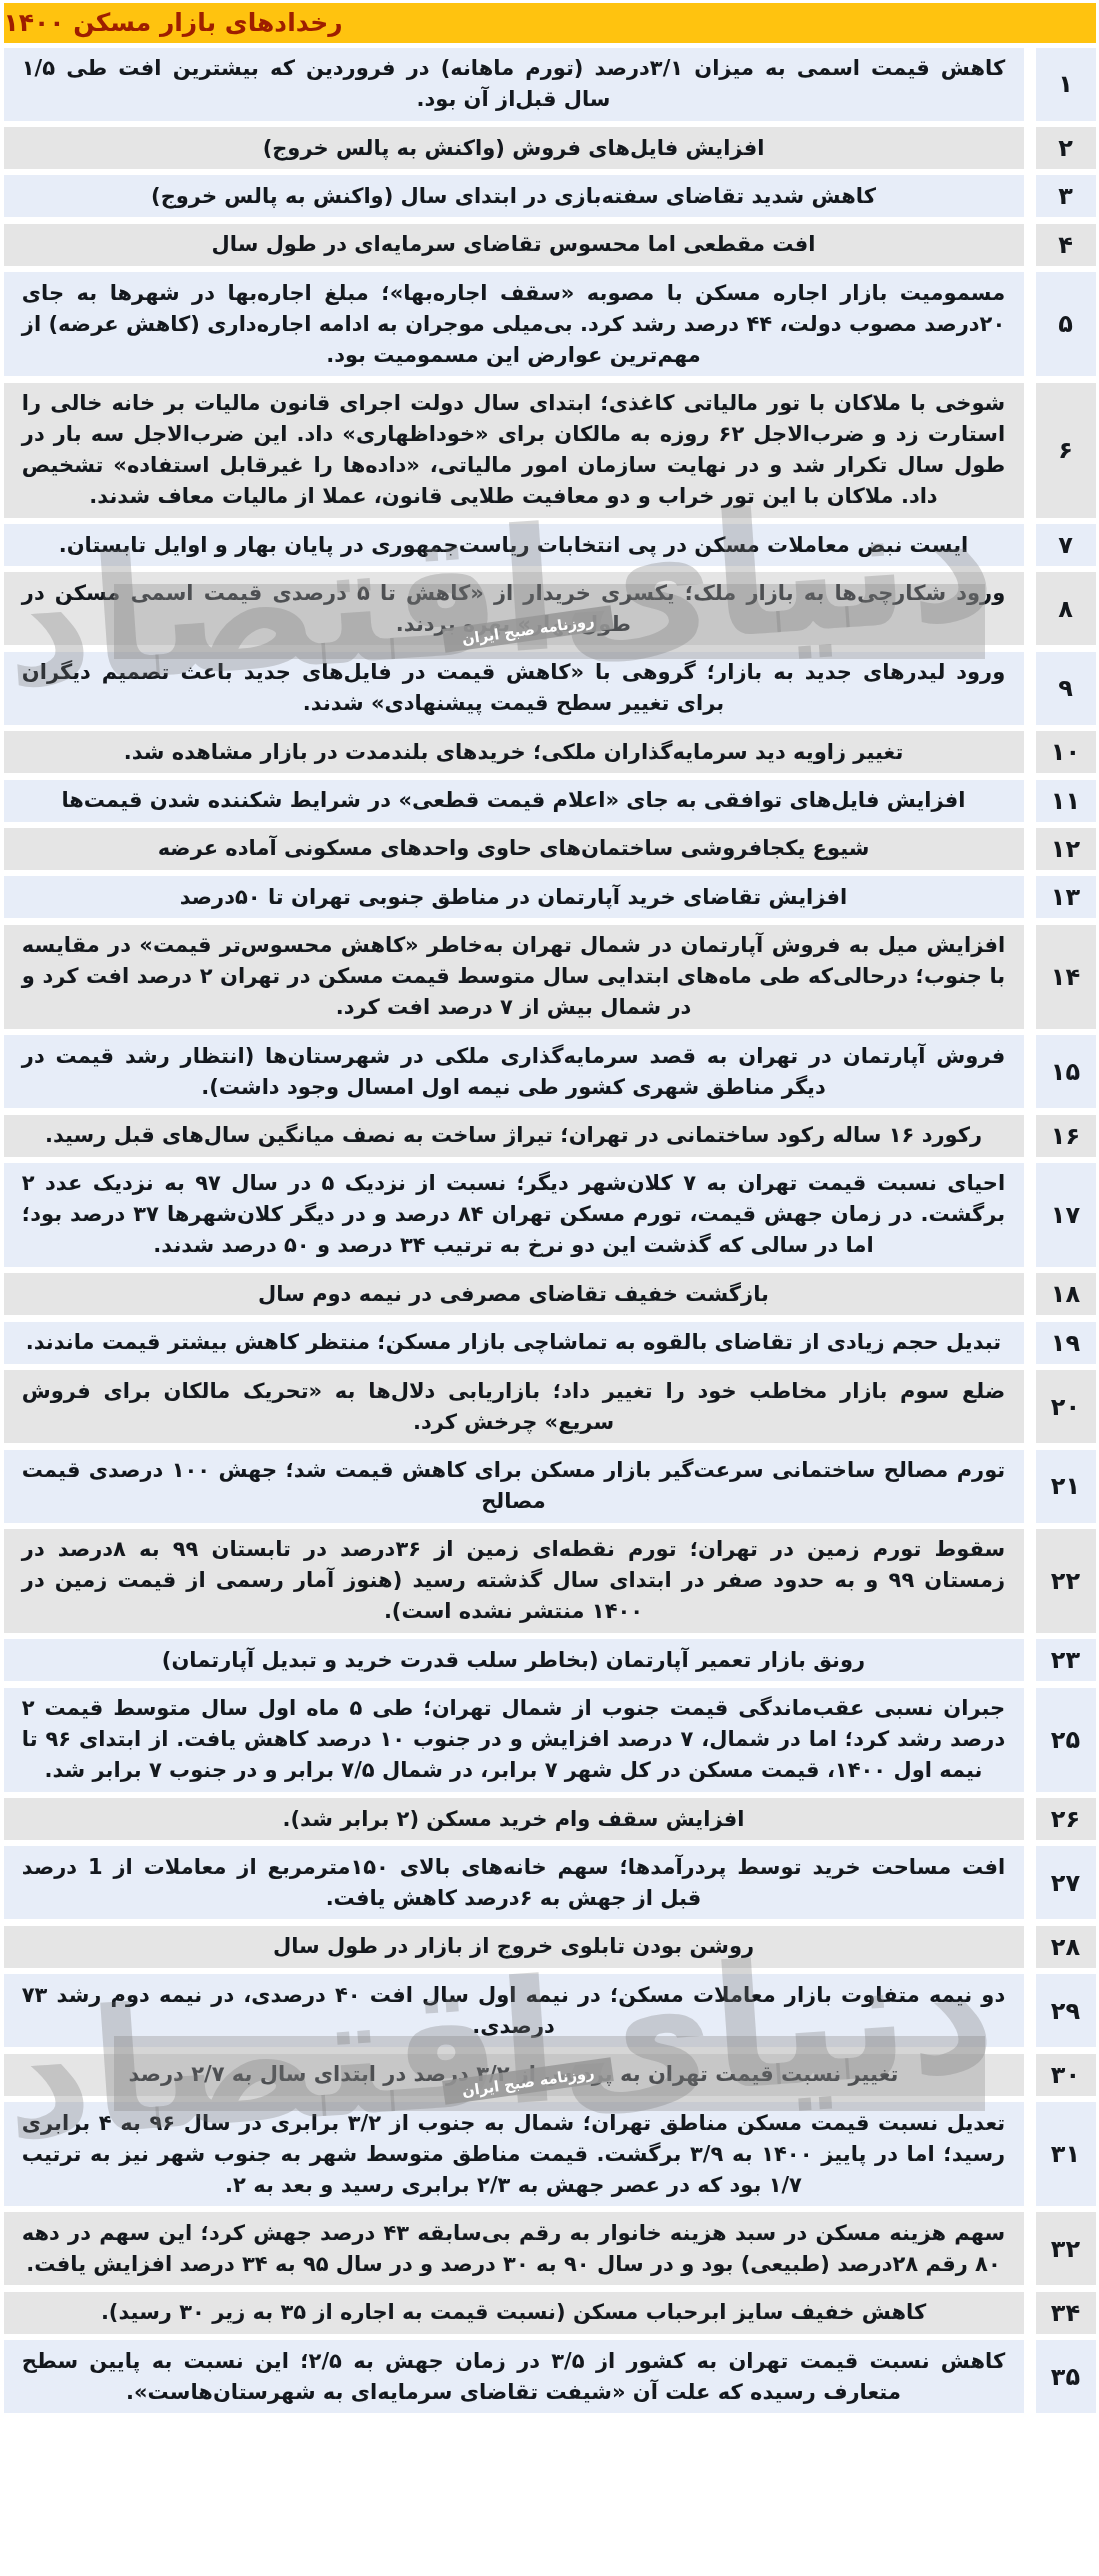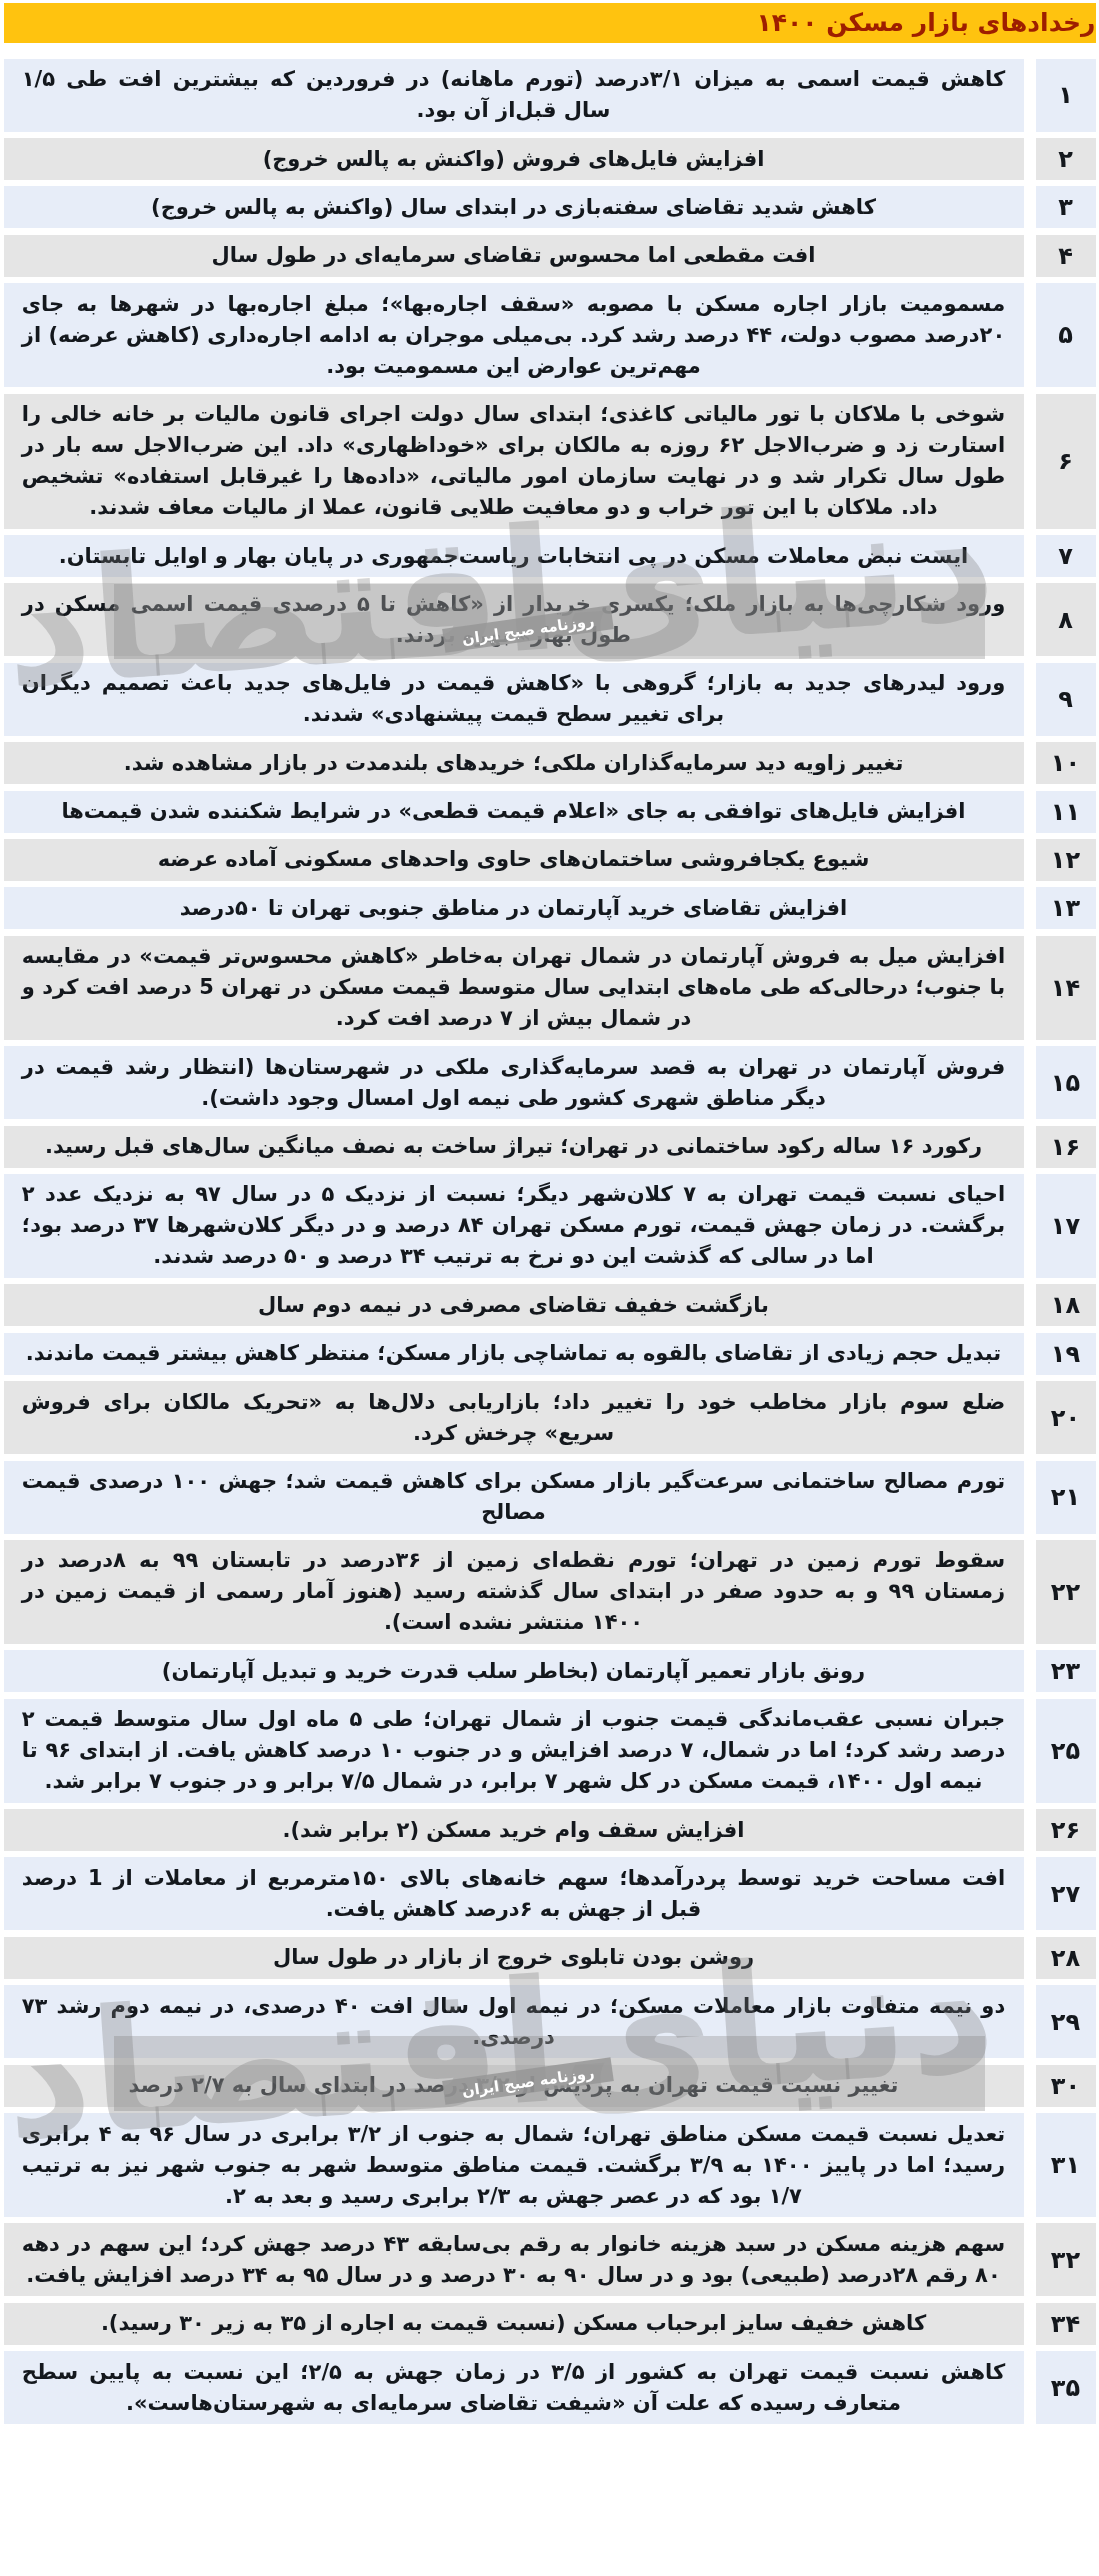--- a/index.html
+++ b/index.html
@@ -13,24 +13,24 @@
     width:1092px;
     margin:0 auto;
     padding-top:2.7px;
     direction:rtl;
   }
   .title-bar{
     background:#ffc30f;
     color:#9e1e00;
     font-size:25px;
     font-weight:bold;
-    text-align:right;
+    text-align:left;
     height:40px;
     line-height:40px;
-    margin-bottom:16px;
+    margin-bottom:5px;
   }
   .rows{position:relative;z-index:1;}
   .row{
     display:flex;
     flex-direction:row;
     column-gap:12px;
     margin-bottom:6.4px;
   }
   .row .cell{box-sizing:border-box;}
   .row .num{
@@ -166,21 +166,21 @@
     <div class="cell text">شیوع یکجافروشی ساختمان‌های حاوی واحدهای مسکونی آماده عرضه</div>
   </div>
 
   <div class="row light">
     <div class="cell num">۱۳</div>
     <div class="cell text">افزایش تقاضای خرید آپارتمان در مناطق جنوبی تهران تا ۵۰درصد</div>
   </div>
 
   <div class="row dark">
     <div class="cell num">۱۴</div>
-    <div class="cell text">افزایش میل به فروش آپارتمان در شمال تهران به‌خاطر «کاهش محسوس‌تر قیمت» در مقایسه با جنوب؛ درحالی‌که طی ماه‌های ابتدایی سال متوسط قیمت مسکن در تهران 5 درصد افت کرد و در شمال بیش از ۷ درصد افت کرد.</div>
+    <div class="cell text">افزایش میل به فروش آپارتمان در شمال تهران به‌خاطر «کاهش محسوس‌تر قیمت» در مقایسه با جنوب؛ درحالی‌که طی ماه‌های ابتدایی سال متوسط قیمت مسکن در تهران ۲ درصد افت کرد و در شمال بیش از ۷ درصد افت کرد.</div>
   </div>
 
   <div class="row light">
     <div class="cell num">۱۵</div>
     <div class="cell text">فروش آپارتمان در تهران به قصد سرمایه‌گذاری ملکی در شهرستان‌ها (انتظار رشد قیمت در دیگر مناطق شهری کشور طی نیمه اول امسال وجود داشت).</div>
   </div>
 
   <div class="row dark">
     <div class="cell num">۱۶</div>
     <div class="cell text">رکورد ۱۶ ساله رکود ساختمانی در تهران؛ تیراژ ساخت به نصف میانگین سال‌های قبل رسید.</div>

